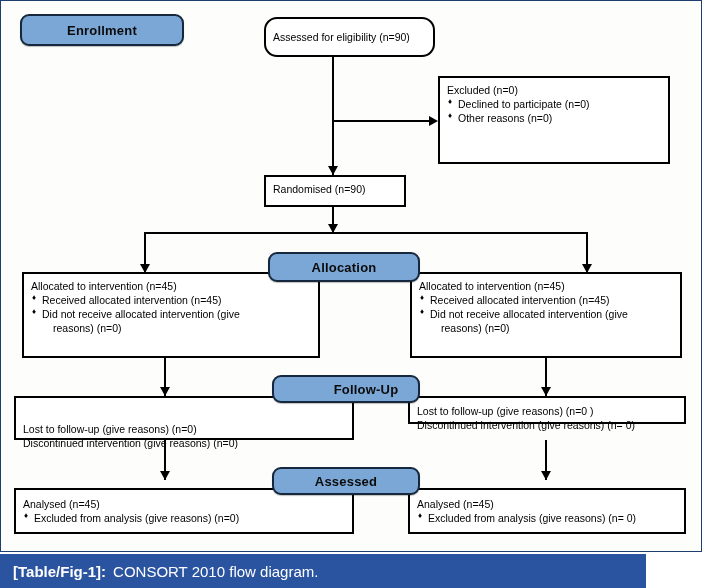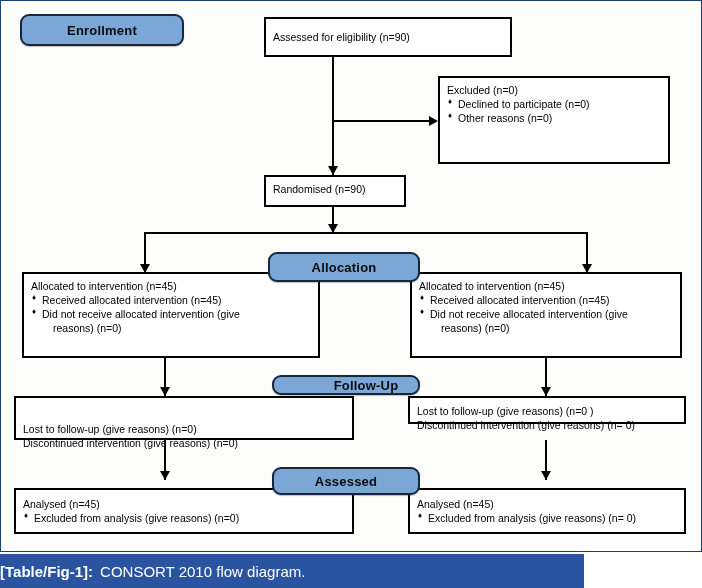--- a/index.html
+++ b/index.html
@@ -100,49 +100,50 @@
     border-bottom: 5px solid transparent;
     border-left: 9px solid #000000;
     z-index: 2;
   }
 
   
   #caption {
     position: absolute;
     left: 0;
     top: 554px;
-    width: 584px;
+    width: 646px;
     height: 34px;
     box-sizing: border-box;
     background: #2a53a0;
     color: #ffffff;
     font-size: 15px;
     display: flex;
     align-items: center;
+    padding-left: 13px;
     white-space: nowrap;
   }
   #caption .cap-tag {
     font-weight: bold;
     margin-right: 7px;
   }
 </style>
 </head>
 <body>
 
 <div id="page">
 
   <div id="frame"></div>
 
   <div id="canvas">
 
     <div class="pill" style="left:20px; top:14px; width:164px; height:32px;">
       <span>Enrollment</span>
     </div>
 
-    <div class="fbox" style="left:264px; top:17px; width:248px; height:40px; display:flex; align-items:center;">
+    <div class="fbox" style="left:264px; top:17px; width:171px; height:40px; display:flex; align-items:center;border-radius:13px;">
       <div class="ln">Assessed for eligibility (n=90)</div>
     </div>
 
     <div class="vline" style="left:332px; top:57px; height:118px;"></div>
     <div class="arrow-down" style="left:328px; top:166px;"></div>
 
     <div class="hline" style="left:332px; top:120px; width:98px;"></div>
     <div class="arrow-right" style="left:429px; top:116px;"></div>
 
     <div class="fbox" style="left:438px; top:76px; width:232px; height:88px;">
@@ -180,21 +181,21 @@
       <div class="ln bul">Received allocated intervention (n=45)</div>
       <div class="ln bul">Did not receive  allocated intervention (give</div>
       <div class="ln cont">reasons) (n=0)</div>
     </div>
 
     <div class="vline" style="left:164px; top:358px; height:38px;"></div>
     <div class="arrow-down" style="left:160px; top:387px;"></div>
     <div class="vline" style="left:545px; top:358px; height:38px;"></div>
     <div class="arrow-down" style="left:541px; top:387px;"></div>
 
-    <div class="pill" style="left:272px; top:375px; width:148px; height:20px;padding-left:40px;">
+    <div class="pill" style="left:272px; top:375px; width:148px; height:28px;padding-left:40px;">
       <span>Follow-Up</span>
     </div>
 
     <div class="fbox" style="left:14px; top:396px; width:340px; height:44px; padding-top:25px;">
       <div class="ln">Lost to follow-up (give reasons) (n=0)</div>
       <div class="ln">Discontinued intervention (give reasons) (n=0)</div>
     </div>
 
     <div class="fbox" style="left:408px; top:396px; width:278px; height:28px; padding-top:7px;">
       <div class="ln">Lost to follow-up (give reasons) (n=0 )</div>

